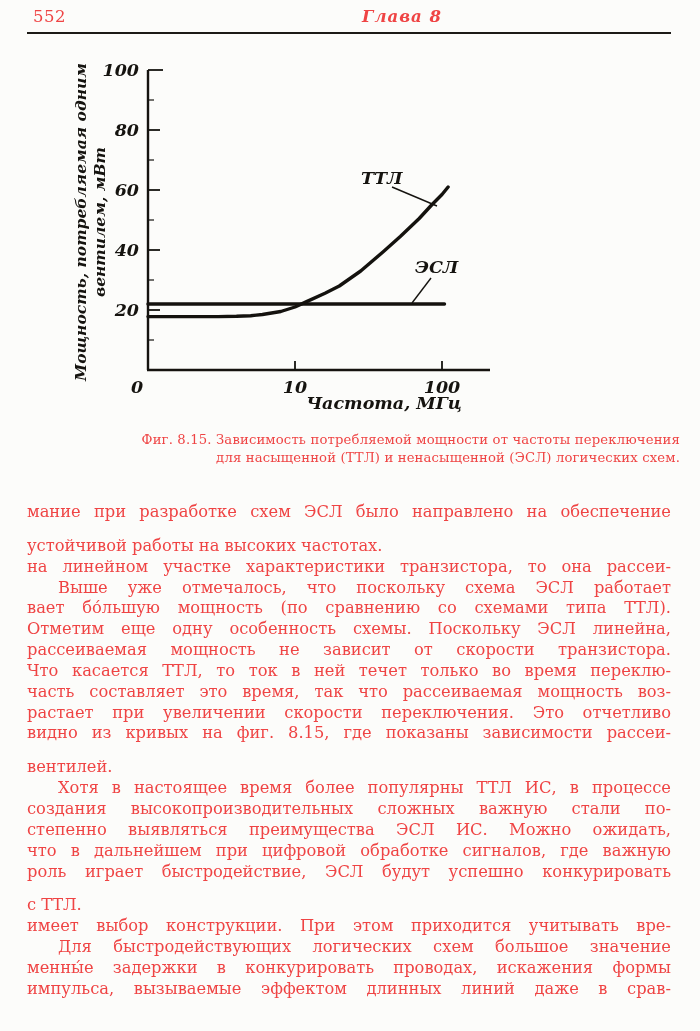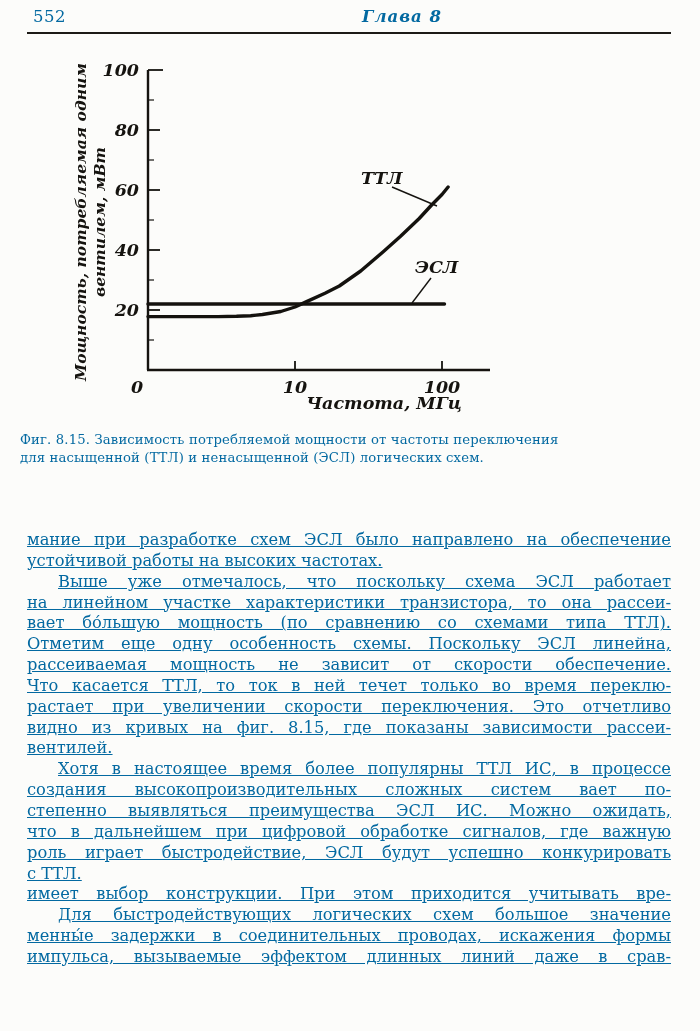--- a/index.html
+++ b/index.html
@@ -1,41 +1,41 @@
 <!DOCTYPE html>
 <html><head>
 <meta charset="utf-8">
 <style>
   html,body{margin:0;padding:0;background:#e8e8e8;}
-  .page{position:relative;width:700px;height:1031px;background:#fcfcfa;color:#0369a1;
+  .page{position:relative;width:700px;height:1031px;background:#fcfcfa;color:#ef4444;
         font-family:"DejaVu Serif", serif;overflow:hidden;}
   
   .header{position:absolute;top:7px;left:0;width:700px;height:24px;}
   .page-num{position:absolute;left:33px;top:0;font-size:16.5px;letter-spacing:.5px;}
   .chapter{position:absolute;left:6px;top:0;width:700px;text-align:center;
            font-style:italic;font-weight:bold;font-size:16.5px;letter-spacing:1px;margin-left:46px;}
   .rule{position:absolute;top:32px;left:27px;width:644px;border-top:2.2px solid #1c1a16;}
   
   .figure-svg{position:absolute;top:0;left:0;}
   .axis{stroke:#15130f;stroke-width:2.4;fill:none;}
   .tick{stroke:#15130f;stroke-width:1.8;fill:none;}
   .mtick{stroke:#15130f;stroke-width:1.2;fill:none;}
   .curve{stroke:#14120e;stroke-width:3.4;fill:none;stroke-linecap:round;stroke-linejoin:round;}
   .pointer{stroke:#15130f;stroke-width:1.4;fill:none;}
   .tick-label,.curve-label,.axis-label{font-family:"DejaVu Serif",serif;font-style:italic;
         font-weight:600;font-size:17.5px;fill:#15130f;}
   .axis-label-y{font-size:15.5px;}
   
-  .caption{position:absolute;top:431px;left:20px;width:660px;text-align:left;
+  .caption{position:absolute;top:431px;left:20px;width:660px;text-align:right;
            font-size:13.2px;line-height:18px;letter-spacing:.15px;}
   
-  .bodytext{position:absolute;top:530px;left:27px;width:644px;font-size:16.3px;text-decoration:underline;}
+  .bodytext{position:absolute;top:502px;left:27px;width:644px;font-size:16.3px;}
   .bline{line-height:20.85px;height:20.85px;text-align:justify;text-align-last:justify;
          white-space:normal;overflow:visible;}
-  .bline.pend{text-align-last:left;}
+  .bline.pend{text-align-last:left;margin-top:13px;}
   .bline.ind{padding-left:31px;}
 </style>
 </head>
 <body>
 
 <div class="page">
 
   <div class="header">
     <span class="page-num">552</span>
     <span class="chapter">Глава 8</span>
@@ -76,34 +76,35 @@
     </svg>
 
   <div class="caption" id="caption">
       <div>Фиг. 8.15. Зависимость потребляемой мощности от частоты переключения</div>
       <div>для насыщенной (ТТЛ) и ненасыщенной (ЭСЛ) логических схем.</div>
     </div>
 
   <div class="bodytext" id="body-text">
       <div class="bline">мание при разработке схем ЭСЛ было направлено на обеспечение</div>
       <div class="bline pend">устойчивой работы на высоких частотах.</div>
+      <div class="bline">на линейном участке характеристики транзистора, то она рассеи-</div>
       <div class="bline ind">Выше уже отмечалось, что поскольку схема ЭСЛ работает</div>
-      <div class="bline">на линейном участке характеристики транзистора, то она рассеи-</div>
       <div class="bline">вает бо́льшую мощность (по сравнению со схемами типа ТТЛ).</div>
       <div class="bline">Отметим еще одну особенность схемы. Поскольку ЭСЛ линейна,</div>
-      <div class="bline">рассеиваемая мощность не зависит от скорости обеспечение.</div>
+      <div class="bline">рассеиваемая мощность не зависит от скорости транзистора.</div>
       <div class="bline">Что касается ТТЛ, то ток в ней течет только во время переклю-</div>
+      <div class="bline">часть составляет это время, так что рассеиваемая мощность воз-</div>
       <div class="bline">растает при увеличении скорости переключения. Это отчетливо</div>
       <div class="bline">видно из кривых на фиг. 8.15, где показаны зависимости рассеи-</div>
       <div class="bline pend">вентилей.</div>
       <div class="bline ind">Хотя в настоящее время более популярны ТТЛ ИС, в процессе</div>
-      <div class="bline">создания высокопроизводительных сложных систем вает по-</div>
+      <div class="bline">создания высокопроизводительных сложных важную стали по-</div>
       <div class="bline">степенно выявляться преимущества ЭСЛ ИС. Можно ожидать,</div>
       <div class="bline">что в дальнейшем при цифровой обработке сигналов, где важную</div>
       <div class="bline">роль играет быстродействие, ЭСЛ будут успешно конкурировать</div>
       <div class="bline pend">с ТТЛ.</div>
       <div class="bline">имеет выбор конструкции. При этом приходится учитывать вре-</div>
       <div class="bline ind">Для быстродействующих логических схем большое значение</div>
-      <div class="bline">менны́е задержки в соединительных проводах, искажения формы</div>
+      <div class="bline">менны́е задержки в конкурировать проводах, искажения формы</div>
       <div class="bline">импульса, вызываемые эффектом длинных линий даже в срав-</div>
     </div>
 
 </div>
 
 </body></html>

